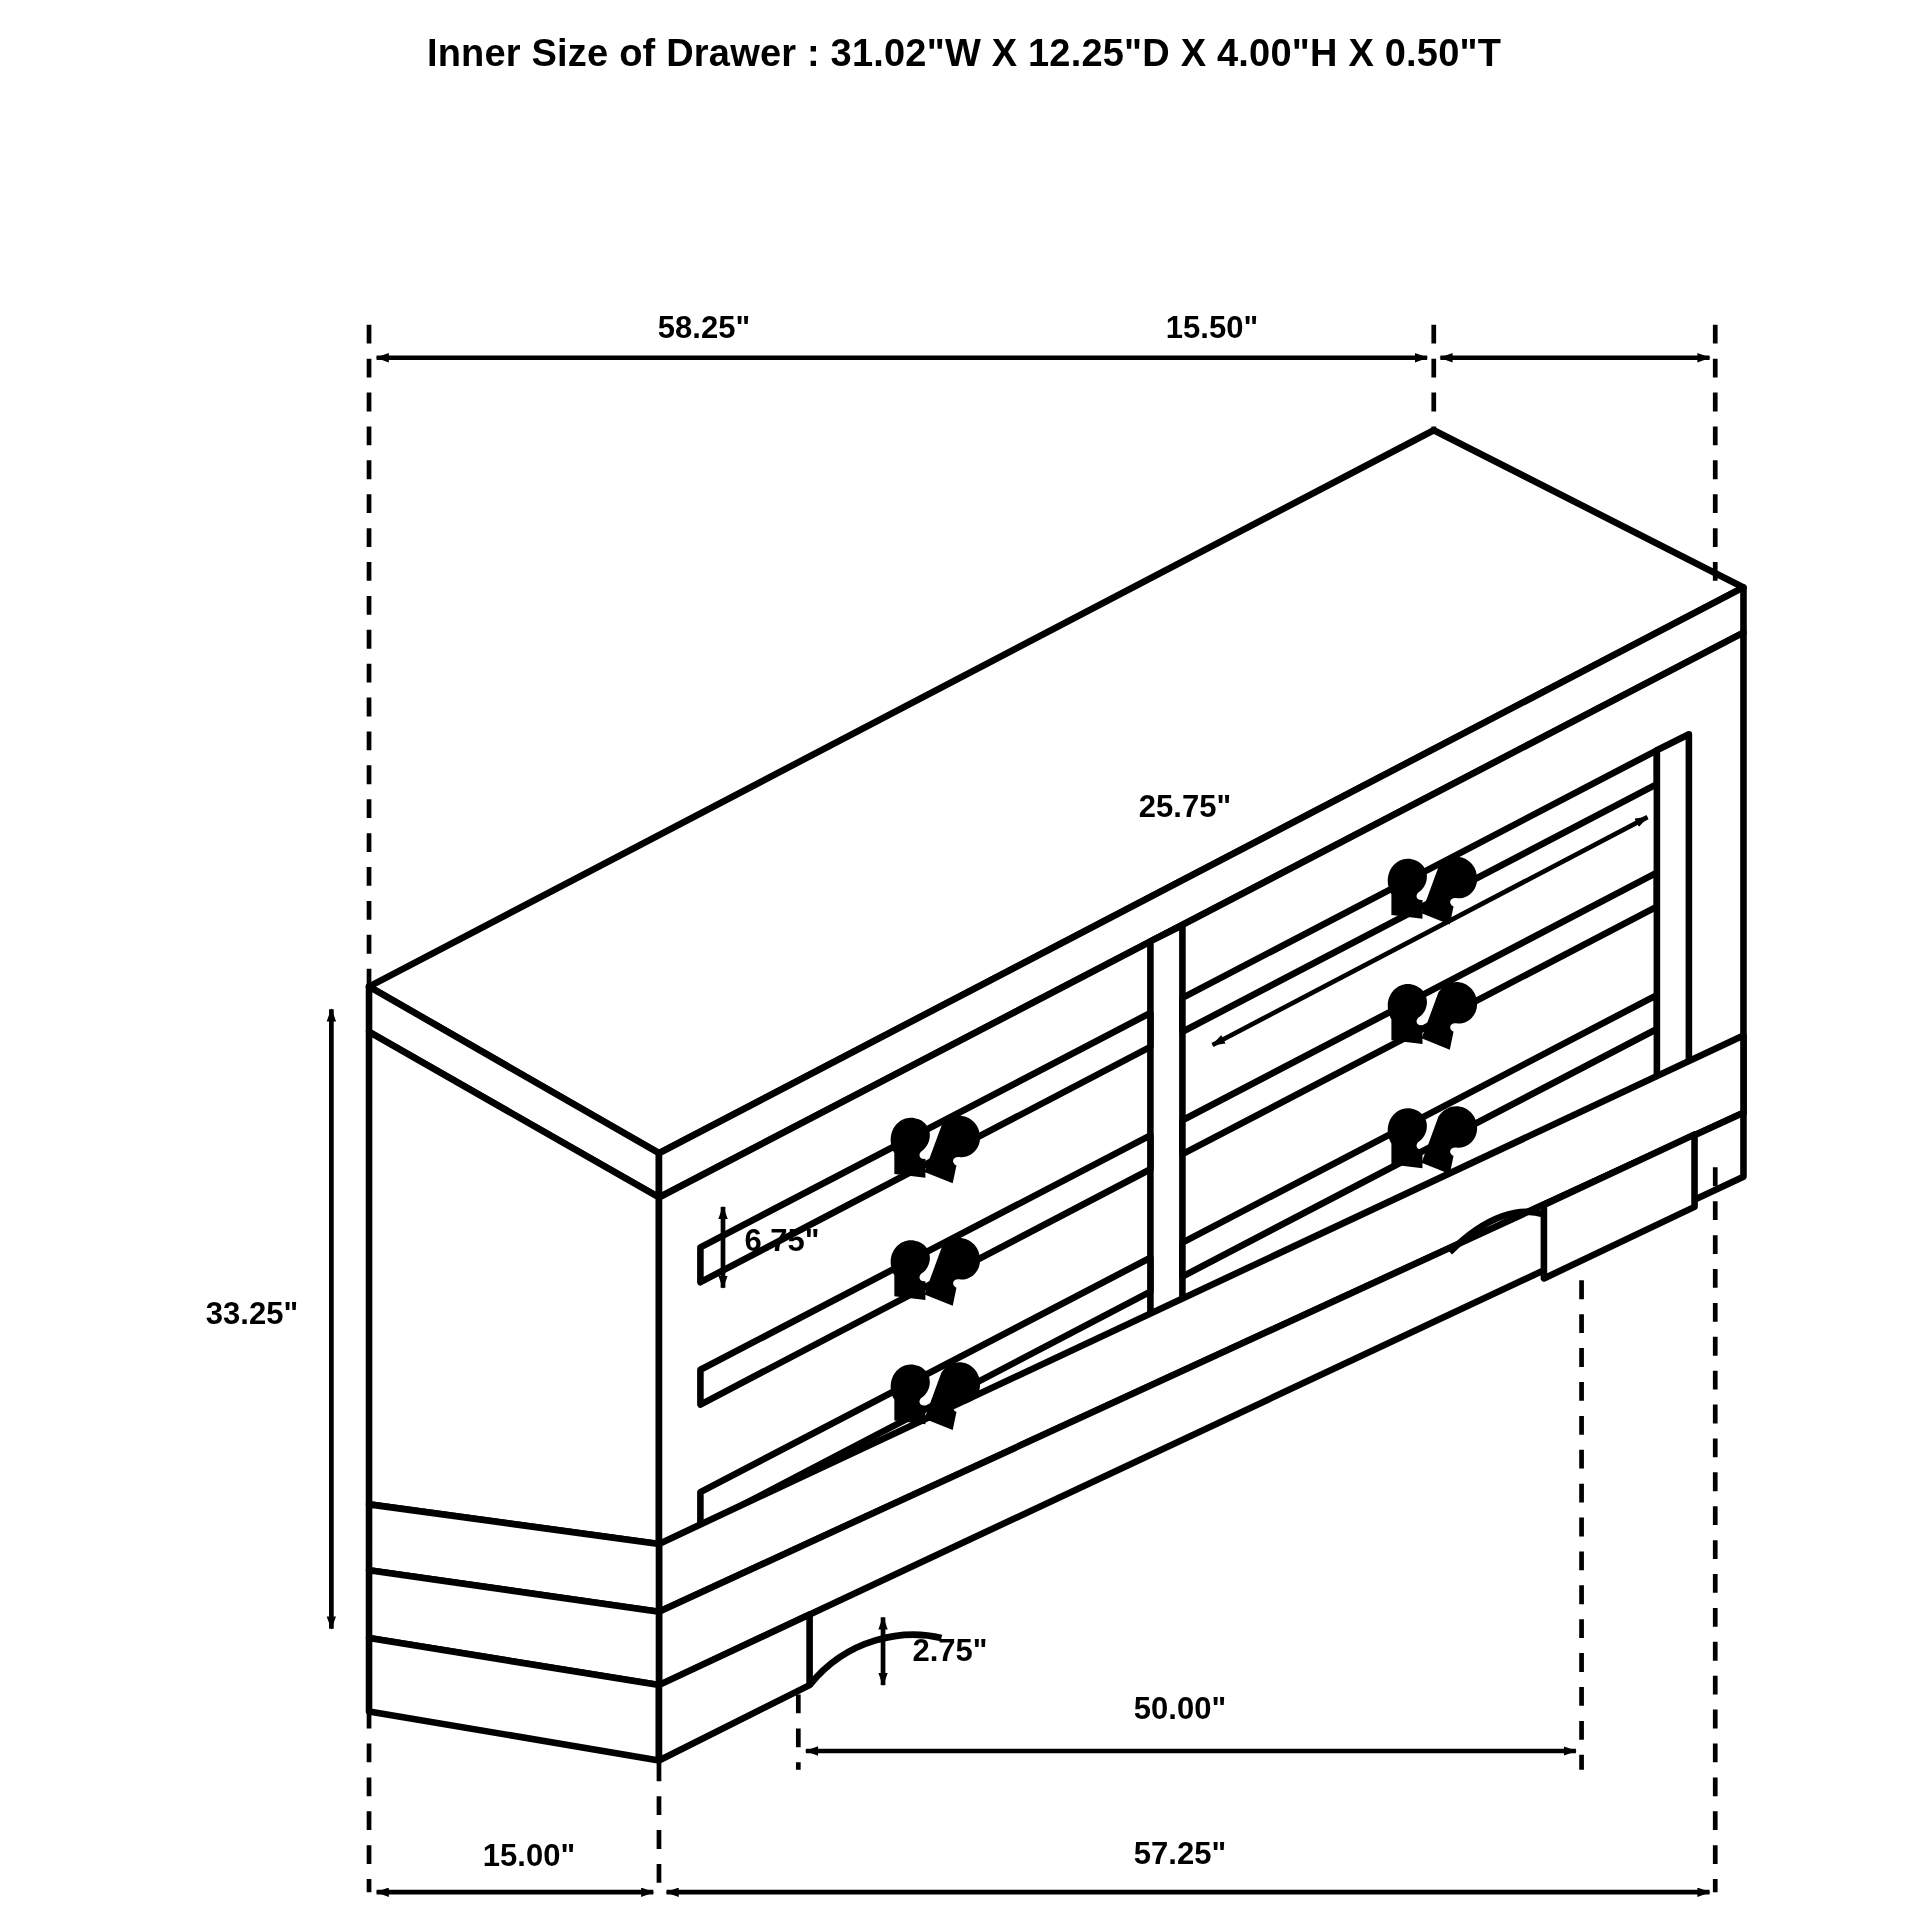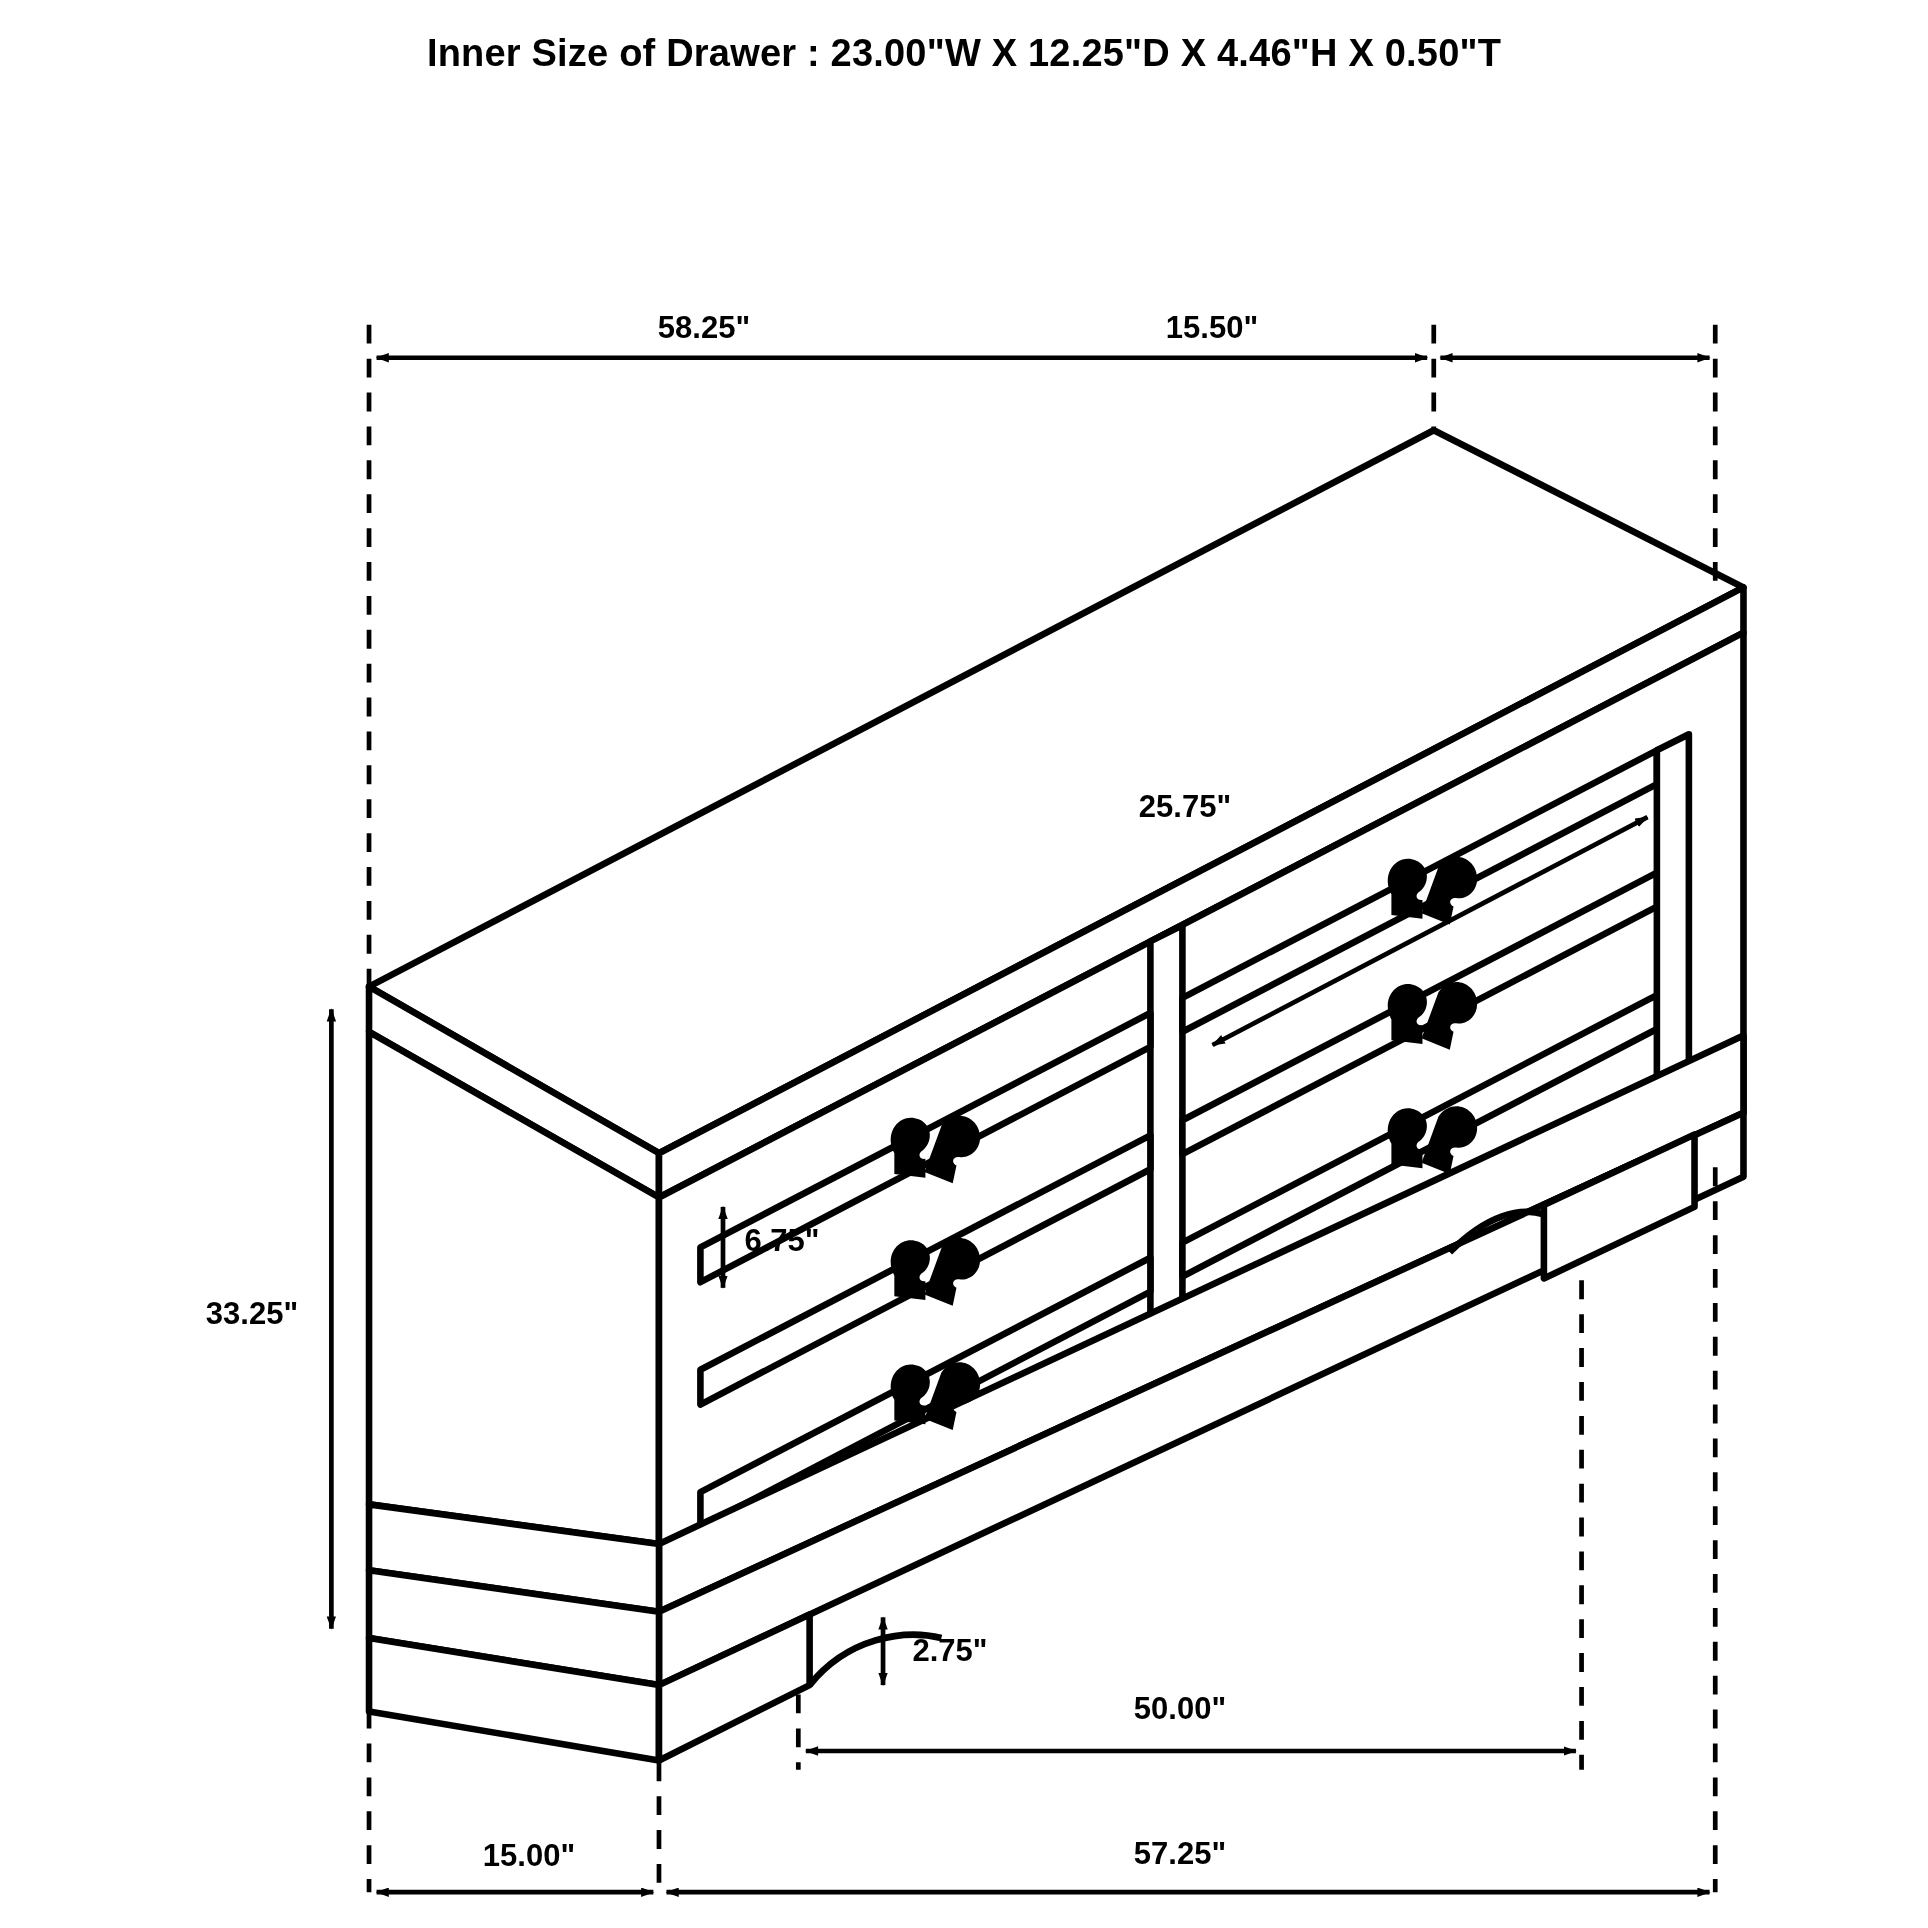--- a/index.html
+++ b/index.html
@@ -46,21 +46,21 @@
     font-weight: bold;
     white-space: nowrap;
     transform: translate(-50%, -50%);
   }
 </style>
 </head>
 <body>
 
 <div id="stage">
 
-  <div id="title">Inner Size of Drawer : 23.00"W X 12.25"D X 4.46"H X 0.50"T</div>
+  <div id="title">Inner Size of Drawer : 31.02"W X 12.25"D X 4.00"H X 0.50"T</div>
 
   <svg viewBox="0 0 2048 2048" xmlns="http://www.w3.org/2000/svg">
     <defs>
       <marker id="arrA" markerWidth="16" markerHeight="16" refX="13" refY="5" orient="auto" markerUnits="userSpaceOnUse">
         <path d="M0,0 L14,5 L0,10 z" fill="#000"></path>
       </marker>
       <marker id="arrB" markerWidth="16" markerHeight="16" refX="1" refY="5" orient="auto" markerUnits="userSpaceOnUse">
         <path d="M14,0 L0,5 L14,10 z" fill="#000"></path>
       </marker>
       <marker id="arrUp" markerWidth="16" markerHeight="16" refX="13" refY="5" orient="auto" markerUnits="userSpaceOnUse">

